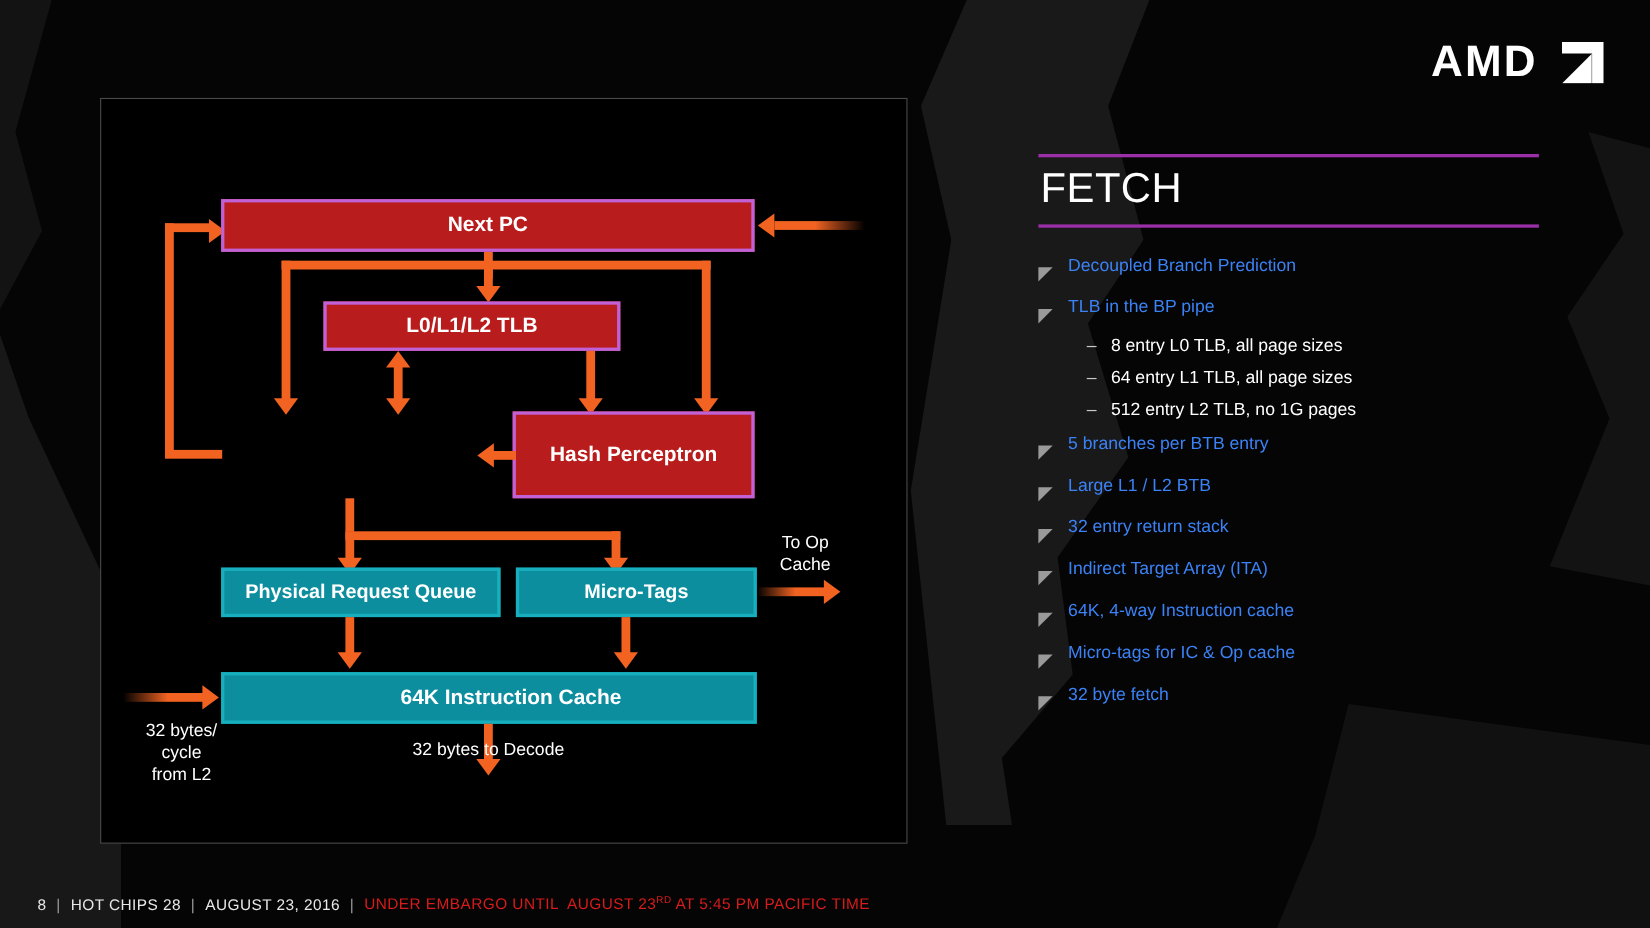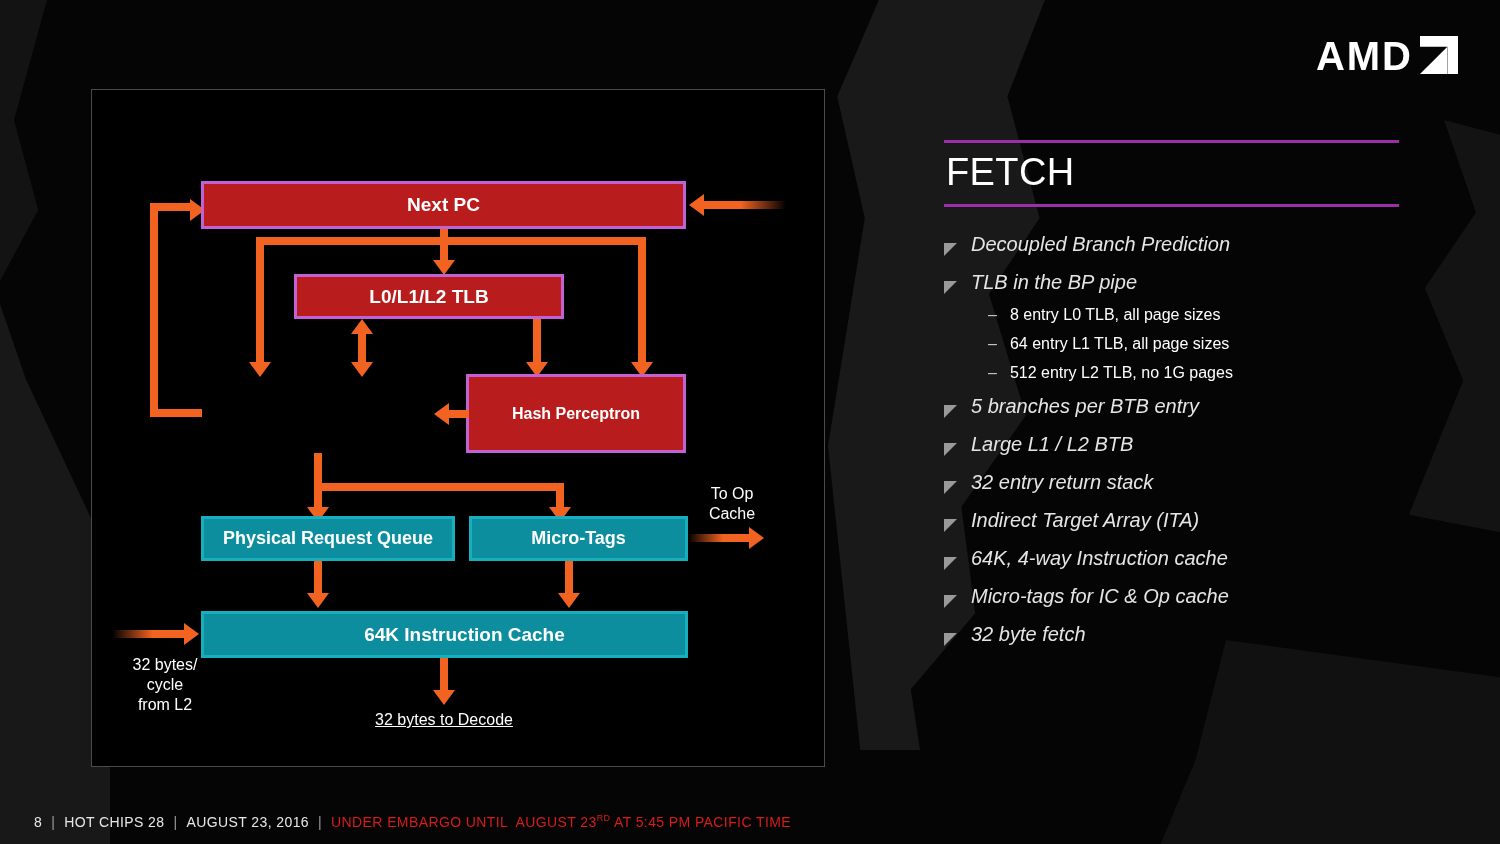--- a/index.html
+++ b/index.html
@@ -30,21 +30,21 @@
     clip-path:polygon(40% 0%,100% 6%,100% 100%,18% 94%,52% 62%,28% 40%,60% 22%);
     background:#131313;
   }
   #shard-bottom{
     left:1150px;top:640px;width:380px;height:230px;
     clip-path:polygon(20% 0%,100% 18%,100% 100%,0% 100%,12% 52%);
     background:#111111;
   }
 
   
-  #amd-logo{position:absolute;right:42px;top:36px;display:flex;align-items:flex-start;gap:7px;}
+  #amd-logo{position:absolute;right:42px;top:36px;display:flex;align-items:flex-end;gap:22px;}
   #amd-wordmark{
     color:#ffffff;font-size:40px;font-weight:bold;letter-spacing:2px;line-height:1;
     font-family:"Liberation Sans","DejaVu Sans",sans-serif;
   }
   #amd-arrow{width:38px;height:38px;position:relative;}
   #amd-arrow .outer{
     position:absolute;inset:0;background:#fff;
     clip-path:polygon(0% 0%,100% 0%,100% 100%,72% 100%,72% 28%,0% 28%);
   }
   #amd-arrow .diag{
@@ -83,21 +83,21 @@
   #slide-title{
     color:#fff;font-size:38px;font-weight:normal;letter-spacing:.4px;
     padding:8px 0 10px 2px;
   }
   #bullets{margin-top:26px;}
   .bullet-l1{display:flex;align-items:flex-start;gap:14px;margin-bottom:15px;}
   .tri{
     width:0;height:0;flex:0 0 auto;margin-top:10px;
     border-left:13px solid #9a9a9a;border-bottom:13px solid transparent;
   }
-  .bullet-l1 .txt{color:#e5e5e5;font-size:20px;line-height:1.15;font-style:italic;}
+  .bullet-l1 .txt{color:#3b82f6;font-size:16px;line-height:1.15;}
   .sub-list{margin:-4px 0 12px 44px;}
   .bullet-l2{display:flex;align-items:flex-start;gap:13px;margin-bottom:8px;}
   .dash{color:#c9c9c9;font-size:16px;line-height:1.3;}
   .bullet-l2 .txt{color:#fff;font-size:16px;line-height:1.3;}
 
   
   #footer{
     position:absolute;left:34px;bottom:14px;display:flex;align-items:baseline;
     font-size:14px;color:#e8e8e8;letter-spacing:.4px;white-space:pre;
   }
@@ -153,21 +153,21 @@
     <span>L0/L1/L2 TLB</span>
   </div>
 
   <div class="arrow" style="left:266px;top:240px;width:8px;height:34px;"></div>
   <div class="head up" style="left:259px;top:229px;"></div>
   <div class="head down" style="left:259px;top:272px;"></div>
 
   <div class="arrow" style="left:441px;top:229px;width:8px;height:45px;"></div>
   <div class="head down" style="left:434px;top:272px;"></div>
 
-  <div class="node purple" style="left:374px;top:284px;width:220px;height:79px;font-size:16px;">
+  <div class="node purple" style="left:374px;top:284px;width:220px;height:79px;font-size:19px;">
     <span>Hash Perceptron</span>
   </div>
   <div class="arrow" style="left:355px;top:320px;width:22px;height:8px;"></div>
   <div class="head left" style="left:342px;top:313px;"></div>
 
   <div class="arrow" style="left:222px;top:363px;width:8px;height:30px;"></div>
   <div class="arrow" style="left:222px;top:393px;width:250px;height:8px;"></div>
   <div class="arrow" style="left:222px;top:393px;width:8px;height:26px;"></div>
   <div class="head down" style="left:215px;top:417px;"></div>
   <div class="arrow" style="left:464px;top:393px;width:8px;height:26px;"></div>
@@ -199,21 +199,21 @@
   <div class="arrow grad-right" style="left:20px;top:540px;width:74px;height:8px;"></div>
   <div class="head right" style="left:92px;top:533px;"></div>
   <div class="diag-label lbl-left" style="left:18px;top:565px;width:110px;text-align:center;">
     <div>32 bytes/</div>
     <div>cycle</div>
     <div>from L2</div>
   </div>
 
   <div class="arrow" style="left:348px;top:568px;width:8px;height:34px;"></div>
   <div class="head down" style="left:341px;top:600px;"></div>
-  <div class="diag-label" style="left:257px;top:620px;width:190px;text-decoration:underline;">
+  <div class="diag-label" style="left:257px;top:582px;width:190px;">
     <span>32 bytes to Decode</span>
   </div>
 </div>
 
 <div id="content-pane">
   <div class="rule"></div>
   <div id="slide-title">FETCH</div>
   <div class="rule"></div>
 
   <div id="bullets">

